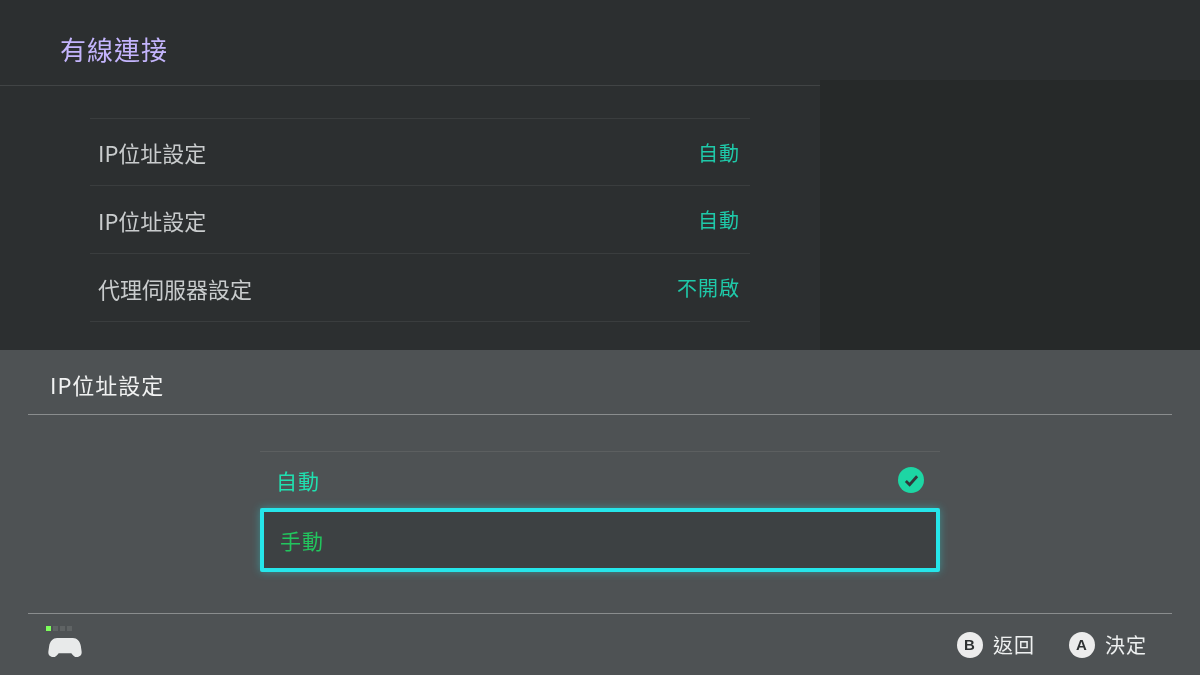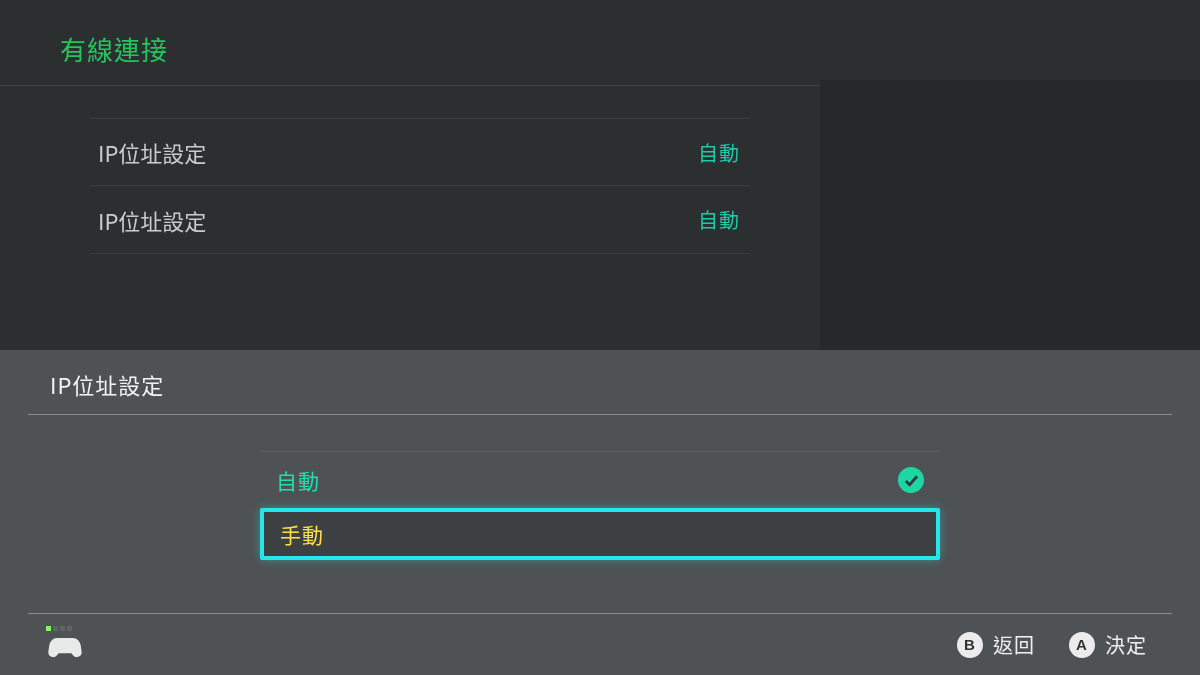--- a/index.html
+++ b/index.html
@@ -14,21 +14,21 @@
 
   
   .bg-page {
     position: absolute;
     inset: 0;
     background: #2c2f30;
   }
   .bg-header {
     padding: 30px 60px 18px 60px;
     font-size: 26px;
-    color: #22c55e;
+    color: #c4b5fd;
     border-bottom: 1px solid #414445;
     letter-spacing: 1px;
   }
 
   .bg-list {
     padding: 32px 0 0 0;
     margin: 0 60px 0 90px;
     width: 660px;
   }
   .bg-row {
@@ -89,26 +89,26 @@
     padding: 0 16px;
     font-size: 21px;
     border-top: 1px solid #5c5f60;
     border-bottom: 1px solid #5c5f60;
     letter-spacing: 1px;
   }
   .opt + .opt { margin-top: -1px; }
 
   .opt-auto { color: #20e0b0; }
   .opt-manual {
-    color: #fde047;
+    color: #22c55e;
     background: #3d4143;
     border: 4px solid #26e6ea;
     border-radius: 2px;
     box-shadow: 0 0 8px rgba(38,230,234,0.4);
-    height: 52px;
+    height: 64px;
   }
 
   .check {
     width: 26px; height: 26px;
     border-radius: 50%;
     background: #1dd6a4;
     display: flex;
     align-items: center;
     justify-content: center;
   }
@@ -182,20 +182,24 @@
   <div class="bg-right"></div>
 
   <div class="bg-list">
     <div class="bg-row">
       <span class="bg-label">IP位址設定</span>
       <span class="bg-value">自動</span>
     </div>
     <div class="bg-row">
       <span class="bg-label">IP位址設定</span>
       <span class="bg-value">自動</span>
+    </div>
+    <div class="bg-row">
+      <span class="bg-label">代理伺服器設定</span>
+      <span class="bg-value">不開啟</span>
     </div>
   </div>
 </div>
 
 <div class="overlay">
   <div class="ov-title">IP位址設定</div>
   <hr class="ov-hr">
 
   <div class="ov-options">
     <div class="opt opt-auto">

